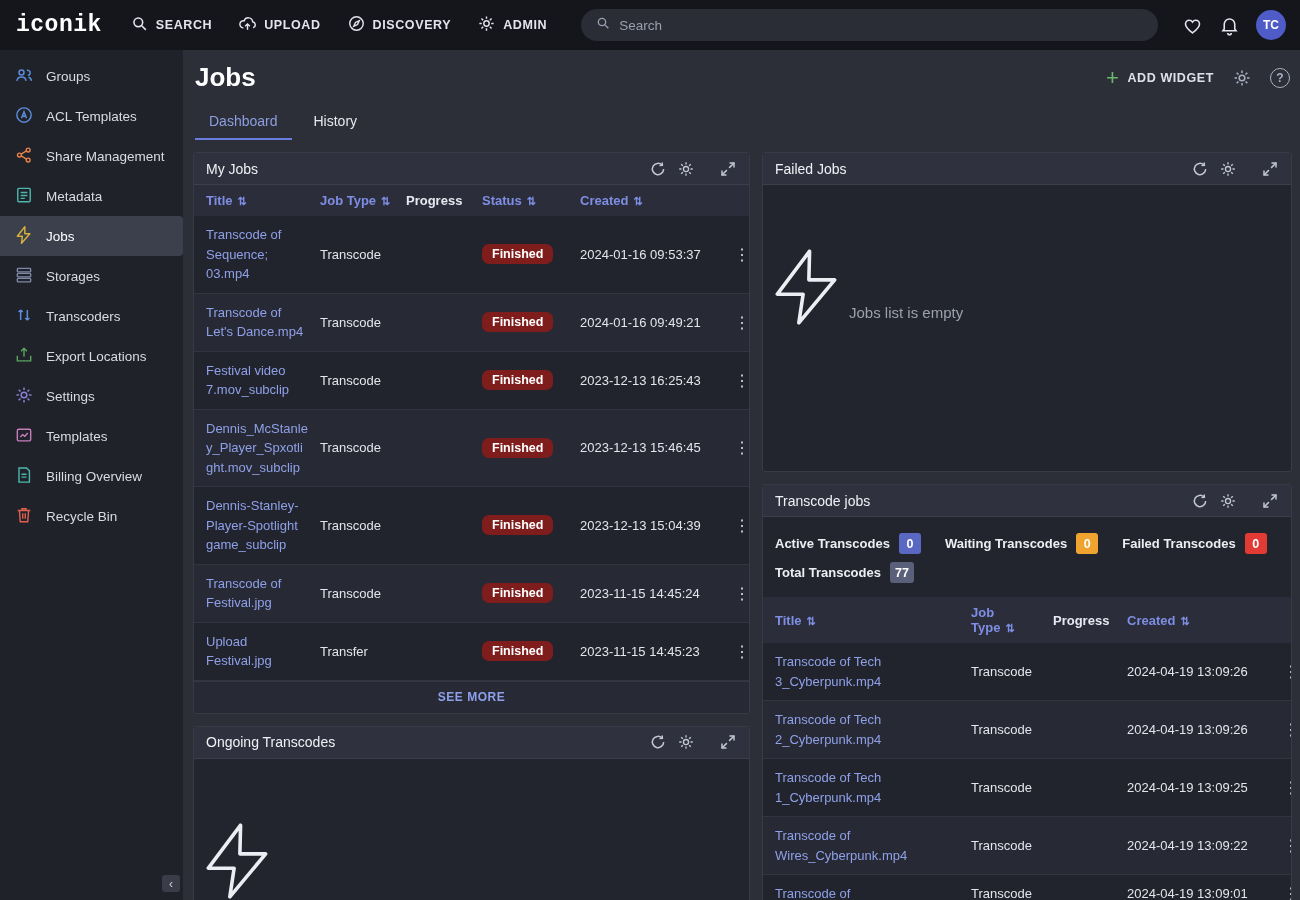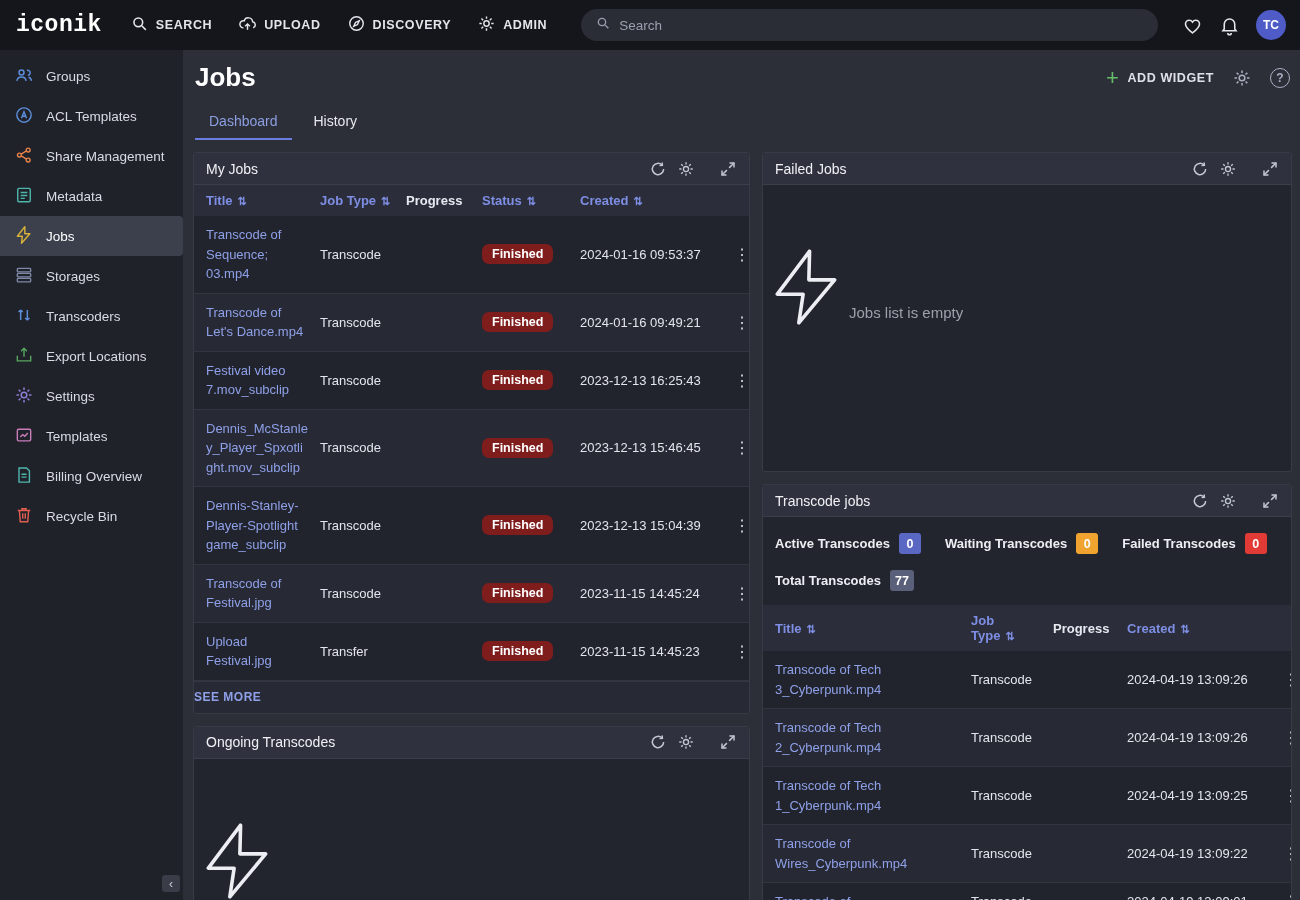--- a/index.html
+++ b/index.html
@@ -75,29 +75,29 @@
   th .sort::after { content:"⇅"; }
   tbody tr { border-bottom:1px solid #32343f; }
   tbody tr:nth-child(odd) { background:#22242d; }
   tbody tr:nth-child(even) { background:#272934; }
   td { padding:9px 6px; vertical-align:middle; color:#e3e5ec; word-wrap:break-word; overflow-wrap:break-word; }
   td a { color:#8ea0e8; text-decoration:none; cursor:pointer; line-height:1.5; }
   .badge-finished { display:inline-block; background:#7f1d1d; color:#fff; font-size:12.5px;
     font-weight:600; padding:3px 10px; border-radius:7px; }
   .kebab { color:#d8dae3; font-size:16px; cursor:pointer; display:inline-block; padding:0 4px; }
   .kebab::after { content:"⋮"; }
-  .see-more { background:#272935; border-top:1px solid #343744; padding:8px 0 9px;
+  .see-more { background:#272935; border-top:1px solid #343744; text-align:center; padding:8px 0 9px;
     color:#8ea0e8; font-size:12px; font-weight:700; letter-spacing:.5px; cursor:pointer; }
 
   .empty-state { display:flex; flex-direction:row; align-items:center; padding-top:46px; }
   .empty-state svg { width:86px; height:112px; color:#eceef4; }
   .empty-text { margin-top:50px; color:#9ba0ad; font-size:15px; }
 
   
-  .stats { display:flex; flex-wrap:wrap; gap:16px 24px; padding:16px 12px 14px; }
+  .stats { display:flex; flex-wrap:wrap; gap:8px 24px; padding:16px 12px 14px; }
   .stat { display:flex; align-items:center; gap:9px; font-size:13px; font-weight:700; color:#edeef3; }
   .nbadge { min-width:22px; height:21px; padding:0 5px; border-radius:3px; color:#fff; font-size:12.5px;
     font-weight:700; display:flex; align-items:center; justify-content:center; }
   .nb-active { background:#5a68c4; }
   .nb-waiting { background:#f0a32e; }
   .nb-failed { background:#e23b35; }
   .nb-total { background:#5a5f7a; }
 
   #w-failed { height:320px; }
   #w-ongoing { height:380px; }

